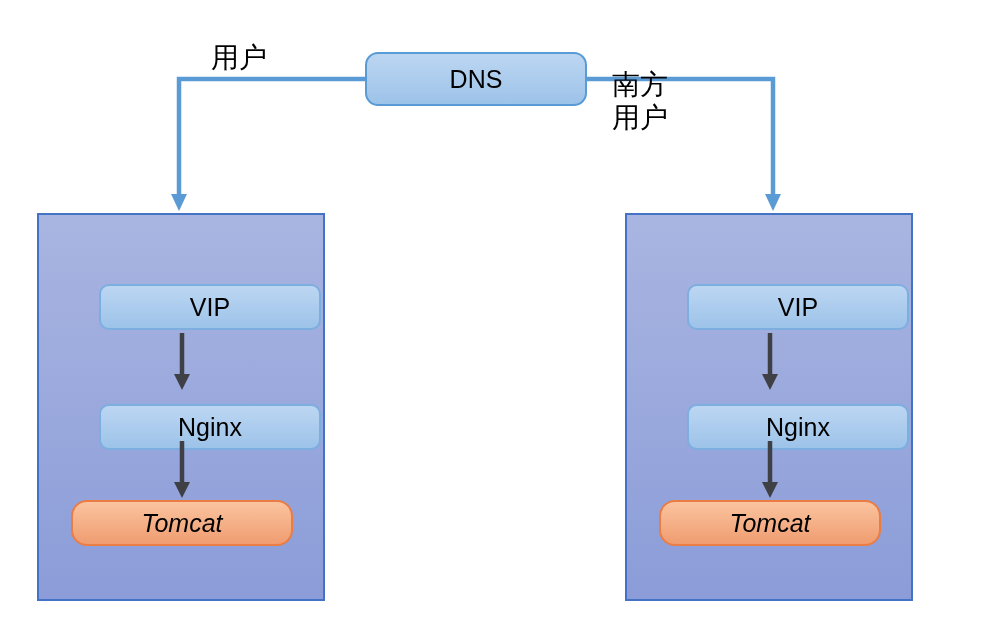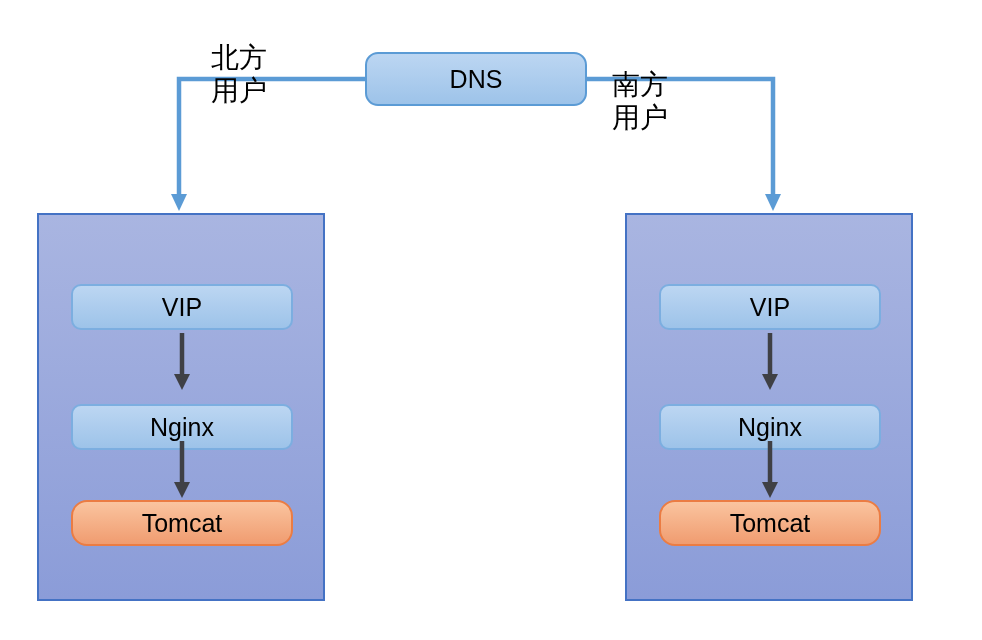--- a/index.html
+++ b/index.html
@@ -60,24 +60,25 @@
 
   
   .node{
     position:absolute;left:32px;width:222px;height:46px;
     display:flex;align-items:center;justify-content:center;
     font-size:25px;color:var(--text);border-radius:10px;
   }
   .node.blue{
     background:linear-gradient(180deg,var(--node-fill-top) 0%,var(--node-fill-bottom) 100%);
     border:2px solid var(--node-border);
+    margin-left:28px;
   }
   .node.orange{
     background:linear-gradient(180deg,var(--tomcat-fill-top) 0%,var(--tomcat-fill-bottom) 100%);
-    border:2px solid var(--tomcat-border);border-radius:16px;
+    border:2px solid var(--tomcat-border);border-radius:16px;font-style:italic;
   }
   .node.n1{top:69px;}
   .node.n2{top:189px;}
   .node.n3{top:285px;}
 
   
   .flow-arrow{position:absolute;left:132px;width:22px;height:58px;}
   .flow-arrow.a1{top:118px;}
   .flow-arrow.a2{top:226px;}
   .flow-arrow line{stroke:var(--arrow-dark);stroke-width:4.5;}
@@ -95,21 +96,20 @@
     </g>
     <g>
       <path class="connector-line" d="M 587 79 L 773 79 L 773 195"></path>
       <polygon class="connector-head" points="765,194 781,194 773,211"></polygon>
     </g>
   </svg>
 
   <div class="dns-box">DNS</div>
 
   <div class="edge-label north">
-    <span>北方</span>
     <span>用户</span>
   </div>
   <div class="edge-label south">
     <span>南方</span>
     <span>用户</span>
   </div>
 
   <div class="group left">
     <div class="node blue n1">VIP</div>
     <svg class="flow-arrow a1" viewBox="0 0 22 58">

